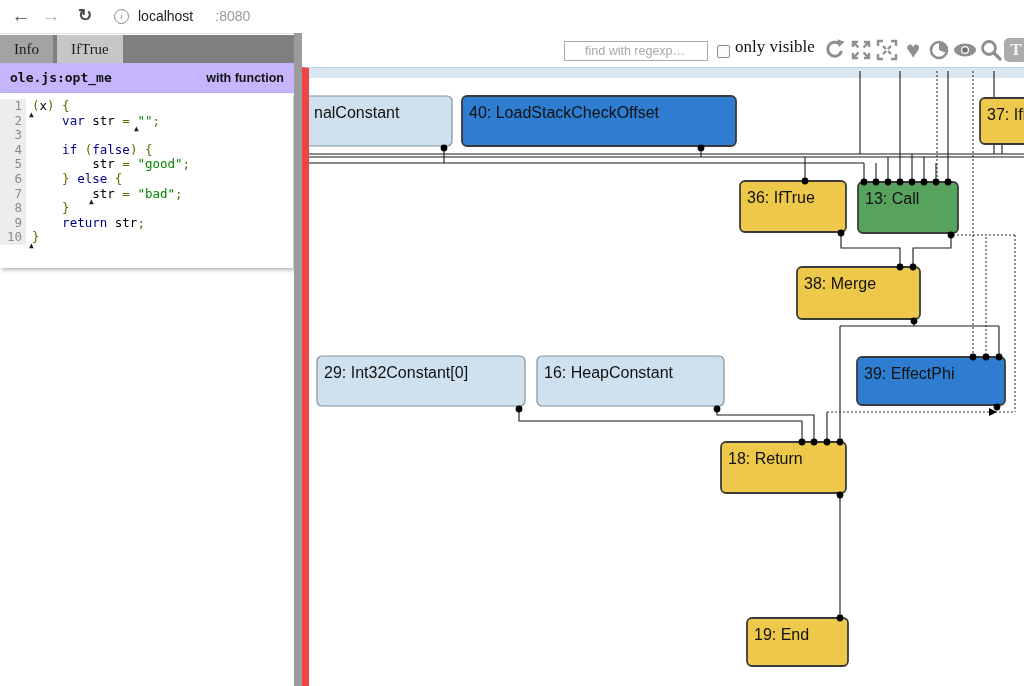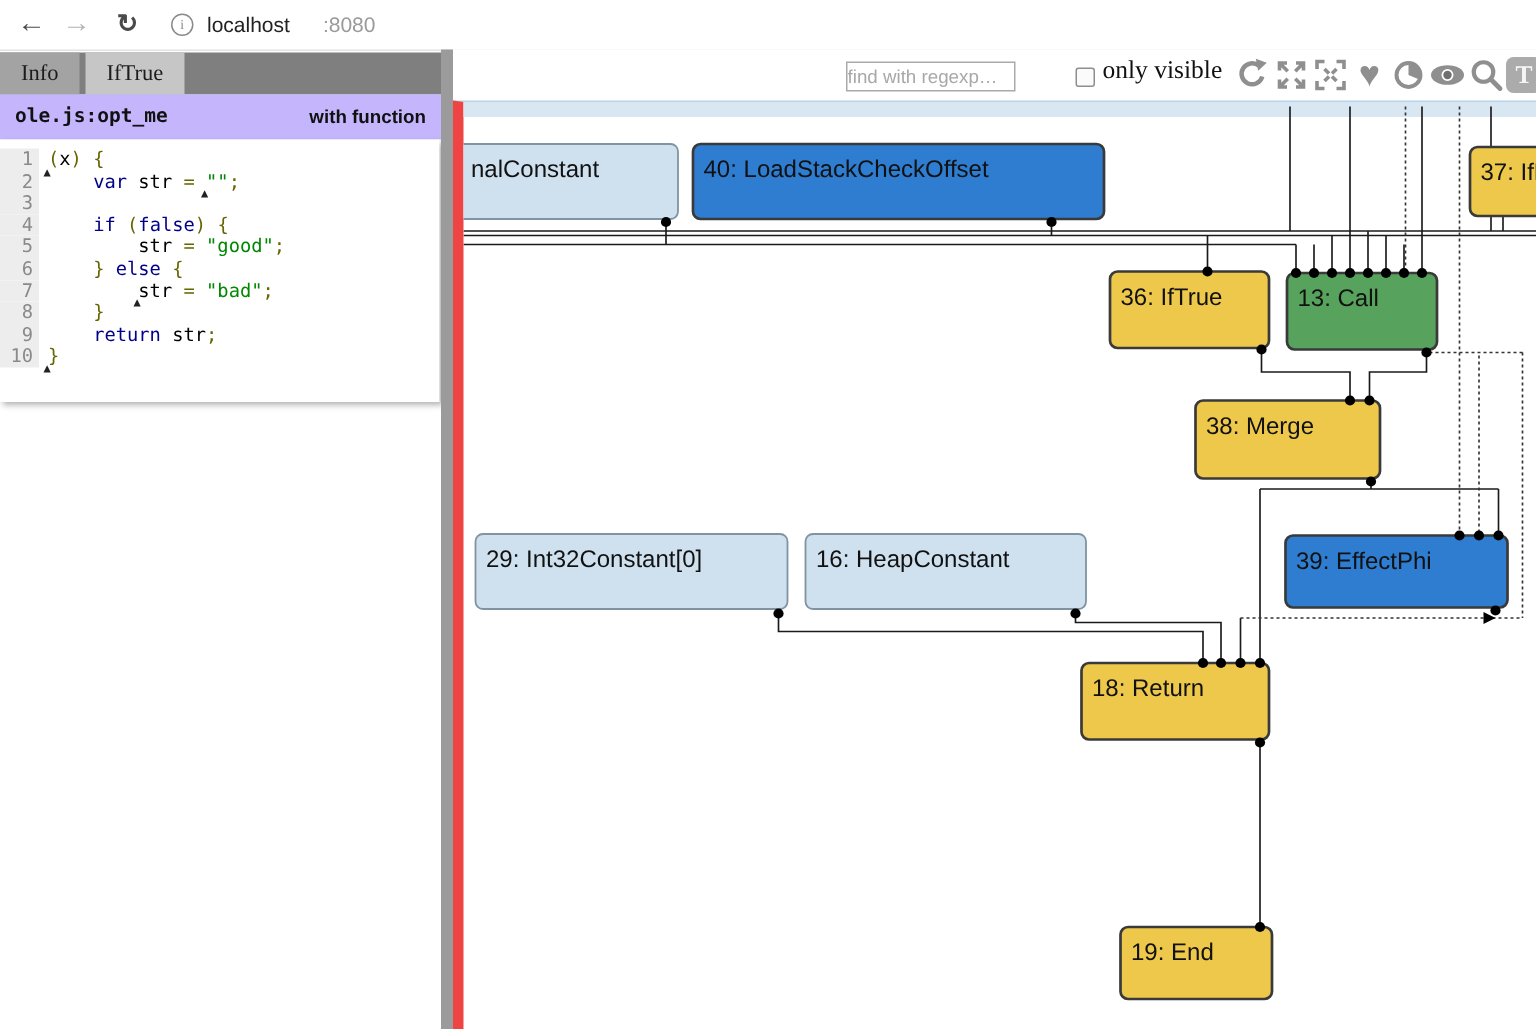--- a/index.html
+++ b/index.html
@@ -43,22 +43,22 @@
   .srcmarker{position:absolute;font-size:8px;color:#222;line-height:8px;cursor:pointer;}
 
   
   #divider{position:absolute;left:294px;top:33px;width:8px;height:653px;background:#9b9b9b;cursor:col-resize;}
 
   
   #rtoolbar{position:absolute;left:302px;top:33px;width:722px;height:34px;background:#fff;}
   #phase-select{position:absolute;left:13px;top:7px;width:242px;height:23px;border:1px solid #8a8a8a;
     border-radius:2px;background:#fff;font-size:13px;line-height:21px;padding-left:5px;color:#111;cursor:pointer;box-sizing:border-box;}
   #phase-select .arrow{position:absolute;right:5px;top:0;font-size:9px;color:#333;line-height:21px;}
-  #search-input{position:absolute;left:262px;top:8px;width:113px;height:20px;border:1px solid #aaa;
-    font-size:12.5px;padding:0 0;color:#333;box-sizing:border-box;font-family:"Liberation Sans",sans-serif;}
+  #search-input{position:absolute;left:262px;top:8px;width:144px;height:20px;border:1px solid #aaa;
+    font-size:12.5px;padding:0 20px;color:#333;box-sizing:border-box;font-family:"Liberation Sans",sans-serif;}
   #search-input::placeholder{color:#a8a8a8;}
   #only-visible-cb{position:absolute;left:415px;top:12px;width:11px;height:11px;border:1px solid #8e8e8e;
     background:#fbfbfb;border-radius:2px;cursor:pointer;}
   #only-visible-label{position:absolute;left:433px;top:4px;font-family:"Liberation Serif",serif;
     font-size:17px;color:#111;text-align:center;}
   #iconrow{position:absolute;left:428px;top:2px;height:30px;display:flex;align-items:center;}
   #iconrow{left:520px;}
   .gico{width:26px;height:28px;display:flex;align-items:center;justify-content:center;cursor:pointer;}
   .gico svg{display:block;}
   .gico.uni{font-size:24px;color:#8f8f8f;font-weight:bold;line-height:28px;}

